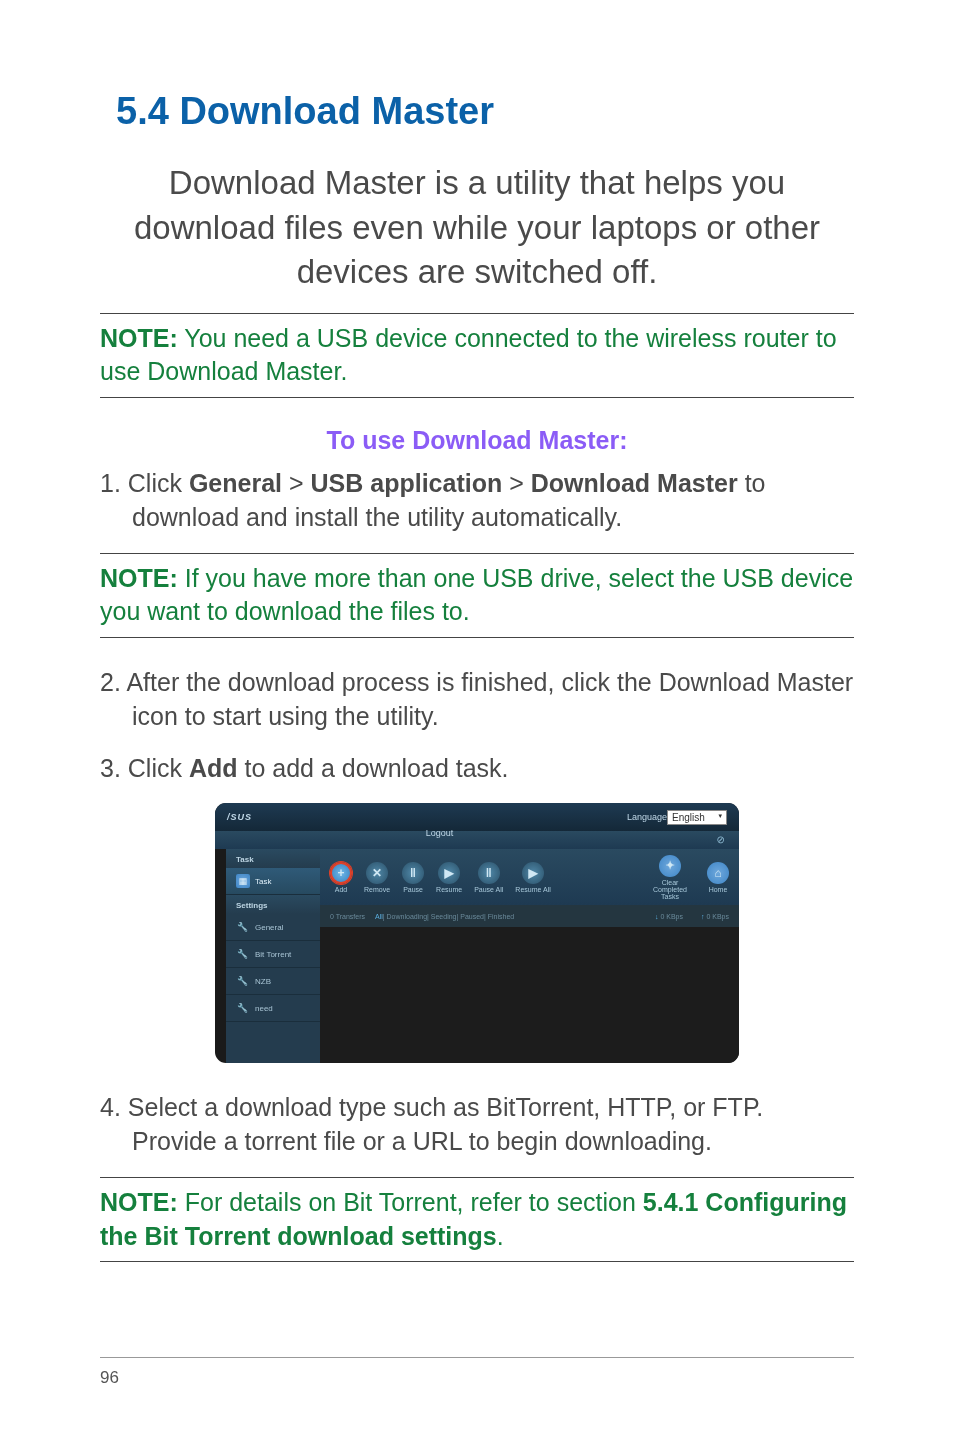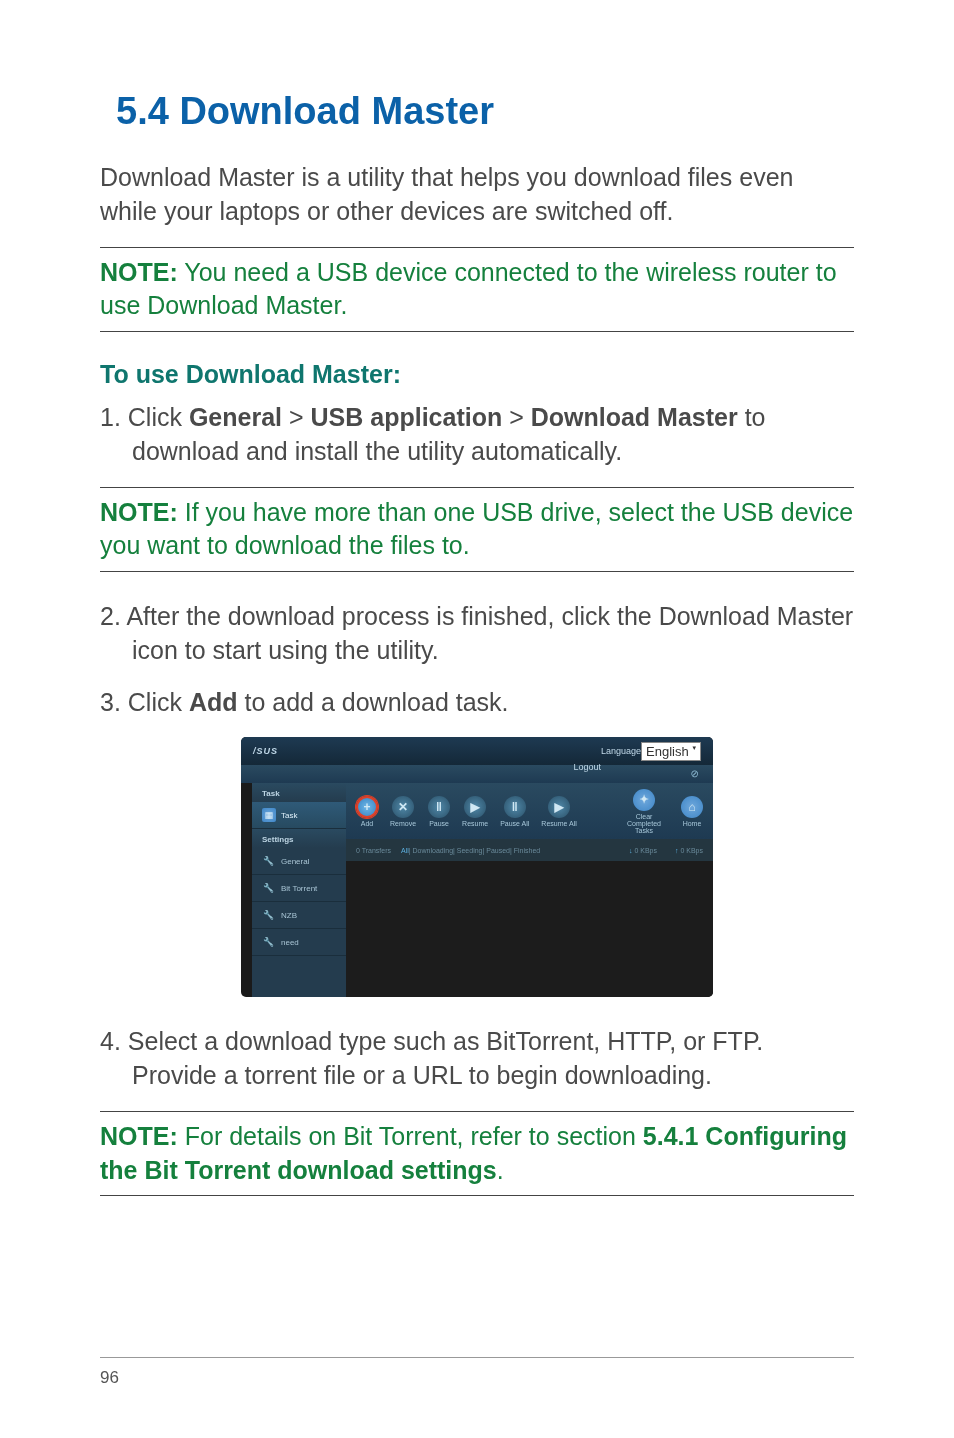--- a/index.html
+++ b/index.html
@@ -13,76 +13,78 @@
       color: #333;
     }
     .section-title {
       color: #0B61A8;
       font-size: 38px;
       font-weight: bold;
       margin-bottom: 28px;
       margin-left: 16px;
     }
     .intro-text {
-      font-size: 25px;
+      font-size: 33px;
       line-height: 1.35;
       color: #4A4A4A;
       margin-bottom: 18px;
+      text-align: center;
     }
     .note-box {
       border-top: 1px solid #444;
       border-bottom: 1px solid #444;
       padding: 8px 0;
       margin-bottom: 28px;
       font-size: 25px;
       line-height: 1.35;
       color: #15803d;
     }
     .note-box strong { font-weight: bold; }
     .subsection-title {
       font-size: 25px;
       font-weight: bold;
-      color: #0f766e;
+      color: #8b5cf6;
       margin-top: 20px;
       margin-bottom: 12px;
+      text-align: center;
     }
     .numbered-item {
       font-size: 25px;
       line-height: 1.35;
       color: #4A4A4A;
       margin-bottom: 18px;
       padding-left: 32px;
       text-indent: -32px;
     }
     .numbered-item strong { font-weight: bold; }
     .screenshot-wrap {
-      width: 472px;
+      width: 524px;
       height: 260px;
       margin: 8px auto 28px auto;
       background: #1a1a1a;
-      border-radius: 5px;
+      border-radius: 11px;
       position: relative;
       overflow: hidden;
     }
     .ss-topbar {
       height: 28px;
       background: linear-gradient(#1e3a52, #142838);
       display: flex;
       align-items: center;
       padding: 0 12px;
       color: #c0d8e8;
       font-size: 9px;
     }
     .ss-logo { font-weight: bold; font-style: italic; letter-spacing: 1px; }
-    .ss-center { flex: 1; text-align: right; margin-top: 32px; }
+    .ss-center { flex: 1; text-align: center; margin-top: 32px; }
     .ss-lang { display: flex; align-items: center; gap: 0; }
     .ss-lang-box {
       background: #fff;
       color: #333;
-      font-size: 13px;
+      font-size: 10px;
       padding: 1px 4px;
       border: 1px solid #888;
       width: 60px;
       display: flex;
       justify-content: space-between;
     }
     .ss-lang-box::after { content: "▾"; font-size: 7px; }
     .ss-helprow {
       height: 18px;
       background: linear-gradient(#2a4a60, #1e3a52);

